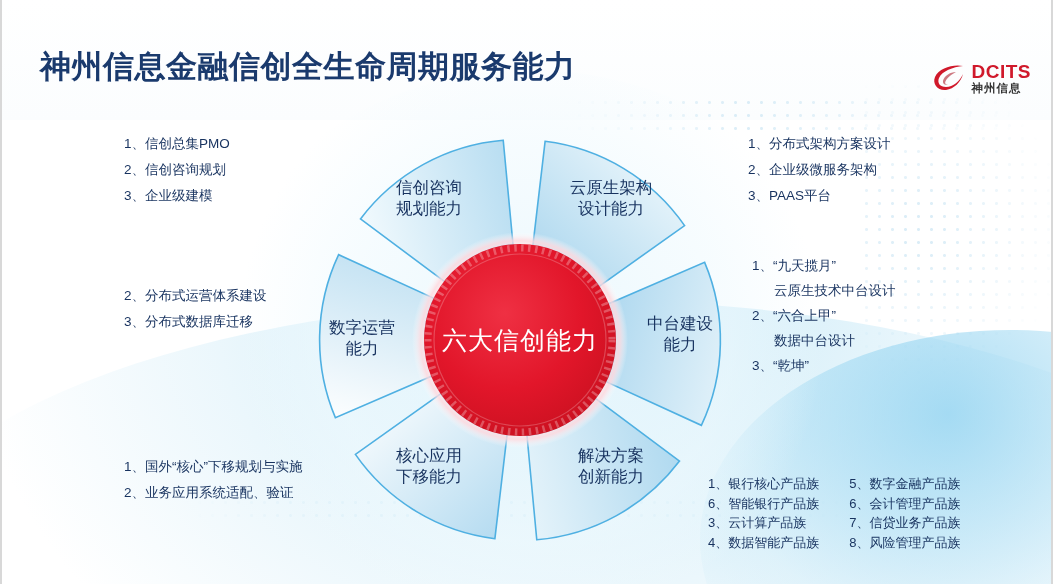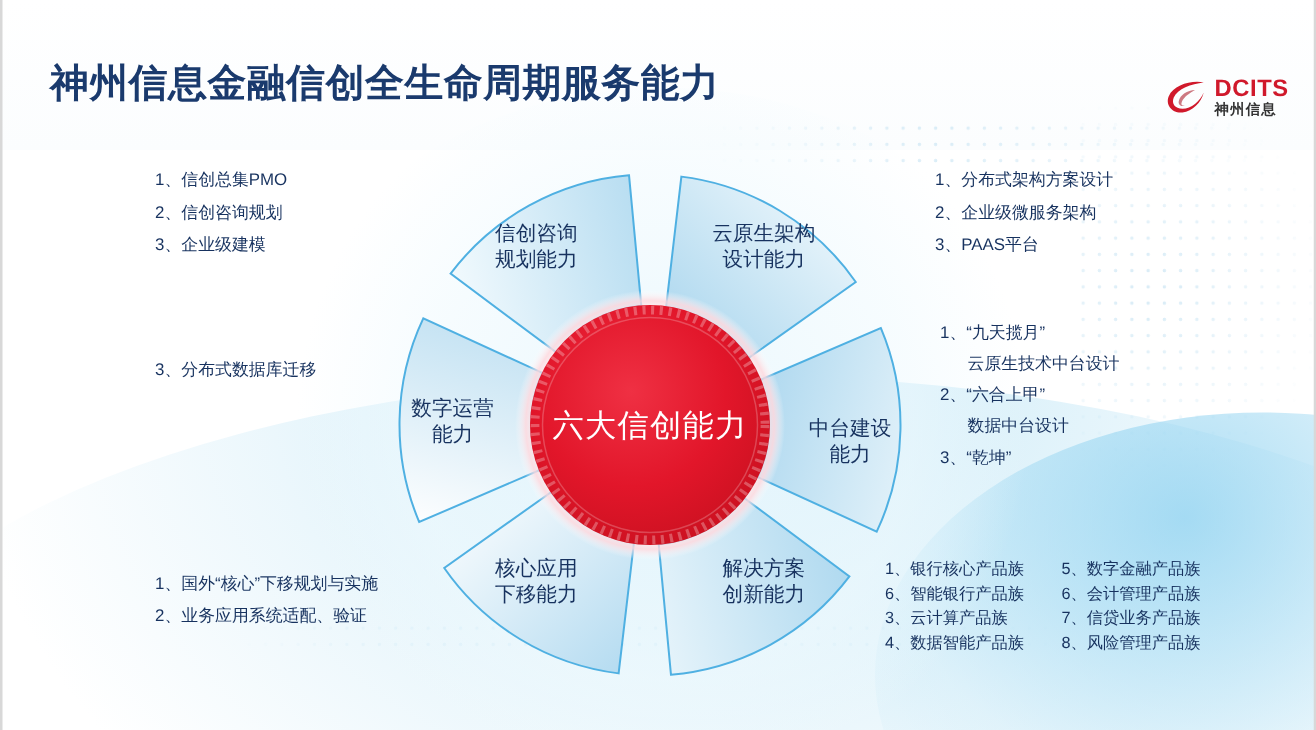--- a/index.html
+++ b/index.html
@@ -51,21 +51,21 @@
     text-align:center;color:#ffffff;font-size:25px;font-weight:normal;
     letter-spacing:1px;
   }
 
   
   .txt-block{position:absolute;z-index:6;color:#17325f;font-size:13.5px;line-height:26px;white-space:nowrap;}
   .txt-block .row{display:block;}
   .txt-block .sub{padding-left:22px;}
 
   .two-col{position:absolute;z-index:6;display:flex;gap:30px;}
-  .two-col .col{color:#17325f;font-size:13px;line-height:19.5px;white-space:nowrap;}
+  .two-col .col{color:#17325f;font-size:13px;line-height:19.5px;white-space:nowrap;margin-top:29px;}
   .two-col .col .row{display:block;}
 
   .edge-line{position:absolute;left:0;top:0;bottom:0;width:2px;background:#d8d8d8;z-index:8;}
   .edge-line.r{left:auto;right:0;}
 </style>
 </head>
 <body>
 
 <div id="bg-wrap">
   <div class="bg-band" style="top:0;height:120px;background:linear-gradient(180deg,#ffffff 0%,#fbfdfe 100%);"></div>
@@ -167,38 +167,39 @@
     <circle cx="212" cy="212" r="108" fill="url(#coreGlow)"></circle>
     <circle cx="212" cy="212" r="96" fill="url(#coreGrad)"></circle>
     <circle cx="212" cy="212" r="86" fill="none" stroke="#ffffff" stroke-opacity=".22" stroke-width="1.2"></circle>
     <circle cx="212" cy="212" r="92" fill="none" stroke="#ffffff" stroke-opacity=".28" stroke-width="7" stroke-dasharray="2.5 4.5"></circle>
   </svg>
 
   <div class="seg-label" style="left:56px;top:38px;width:130px;">信创咨询
 规划能力</div>
   <div class="seg-label" style="left:238px;top:38px;width:130px;">云原生架构
 设计能力</div>
-  <div class="seg-label" style="left:326px;top:194px;width:92px;">中台建设
+  <div class="seg-label" style="left:326px;top:174px;width:92px;">中台建设
 能力</div>
   <div class="seg-label" style="left:238px;top:306px;width:130px;">解决方案
 创新能力</div>
   <div class="seg-label" style="left:56px;top:306px;width:130px;">核心应用
 下移能力</div>
   <div class="seg-label" style="left:6px;top:178px;width:96px;">数字运营
 能力</div>
 
   <div class="core-label" style="top:196px;">六大信创能力</div>
 </div>
 
 <div class="txt-block" id="lb0" style="left:124px;top:131px;">
     <span class="row">1、信创总集PMO</span>
     <span class="row">2、信创咨询规划</span>
     <span class="row">3、企业级建模</span>
   </div>
 <div class="txt-block" id="lb1" style="left:124px;top:283px;">
+    <span class="row">2、分布式运营体系建设</span>
     <span class="row">3、分布式数据库迁移</span>
   </div>
 <div class="txt-block" id="lb2" style="left:124px;top:454px;">
     <span class="row">1、国外“核心”下移规划与实施</span>
     <span class="row">2、业务应用系统适配、验证</span>
   </div>
 
 <div class="txt-block" id="rb0" style="left:748px;top:131px;">
     <span class="row">1、分布式架构方案设计</span>
     <span class="row">2、企业级微服务架构</span>

